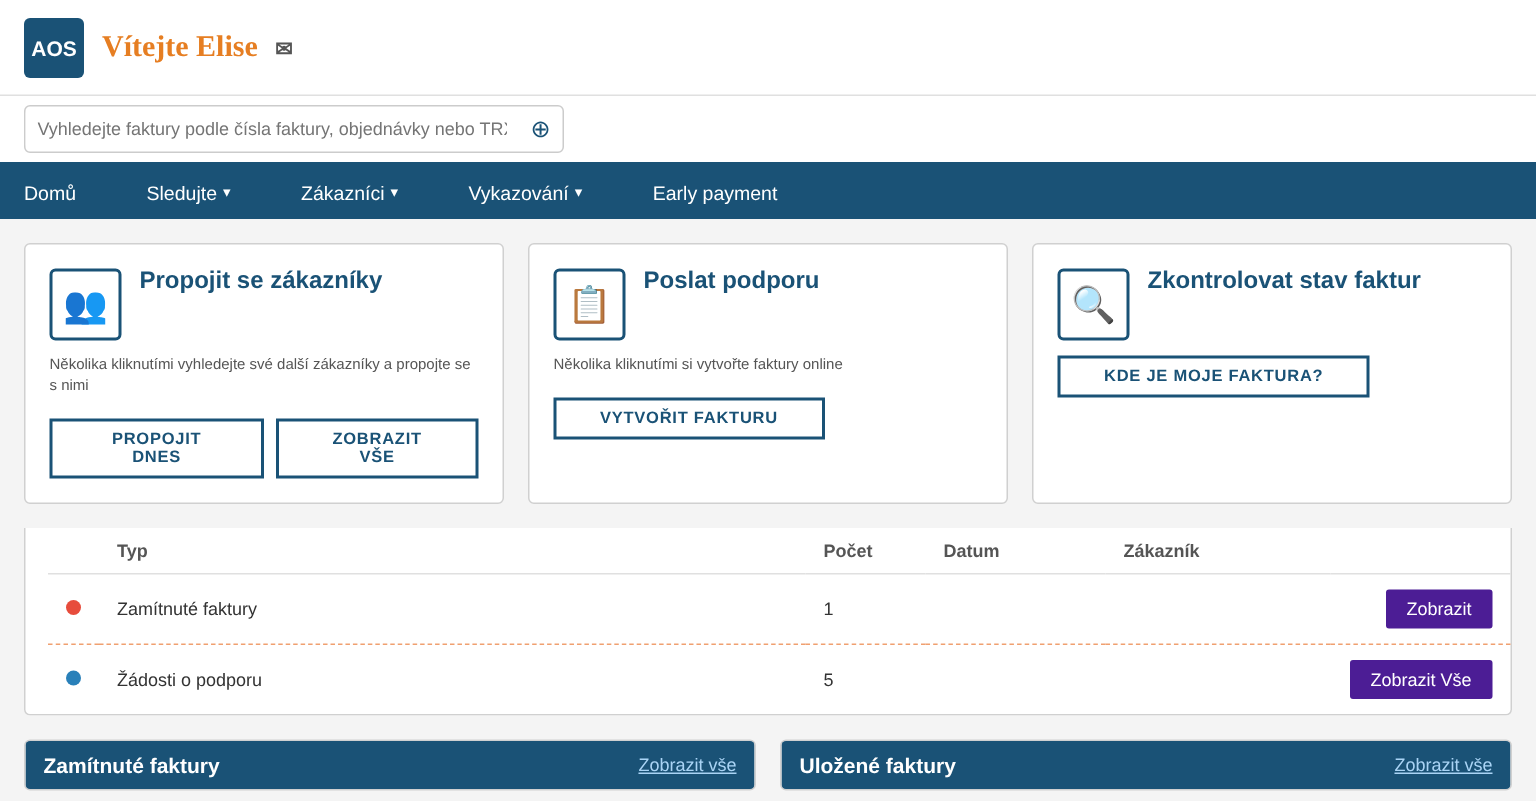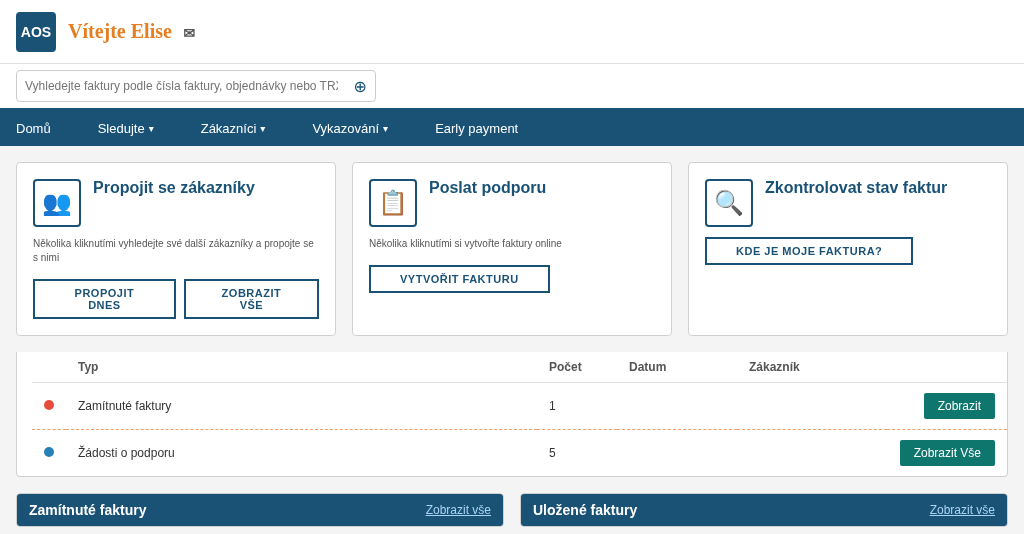--- a/index.html
+++ b/index.html
@@ -145,21 +145,21 @@
     }
     .attention-table td {
       padding: 10px 12px;
       font-size: 12px;
       vertical-align: middle;
     }
     .attention-table tr:not(:last-child) td { border-bottom: 1px dashed #f0a070; }
     .dot-red { width: 10px; height: 10px; border-radius: 50%; background: #e74c3c; display: inline-block; }
     .dot-blue { width: 10px; height: 10px; border-radius: 50%; background: #2980b9; display: inline-block; }
     .btn-orange {
-      background: #0f766e;
+      background: #4c1d95;
       color: #fff;
       border: none;
       padding: 6px 14px;
       font-size: 12px;
       cursor: pointer;
       border-radius: 2px;
     }
 
     
     .bottom-row { display: flex; gap: 16px; }

